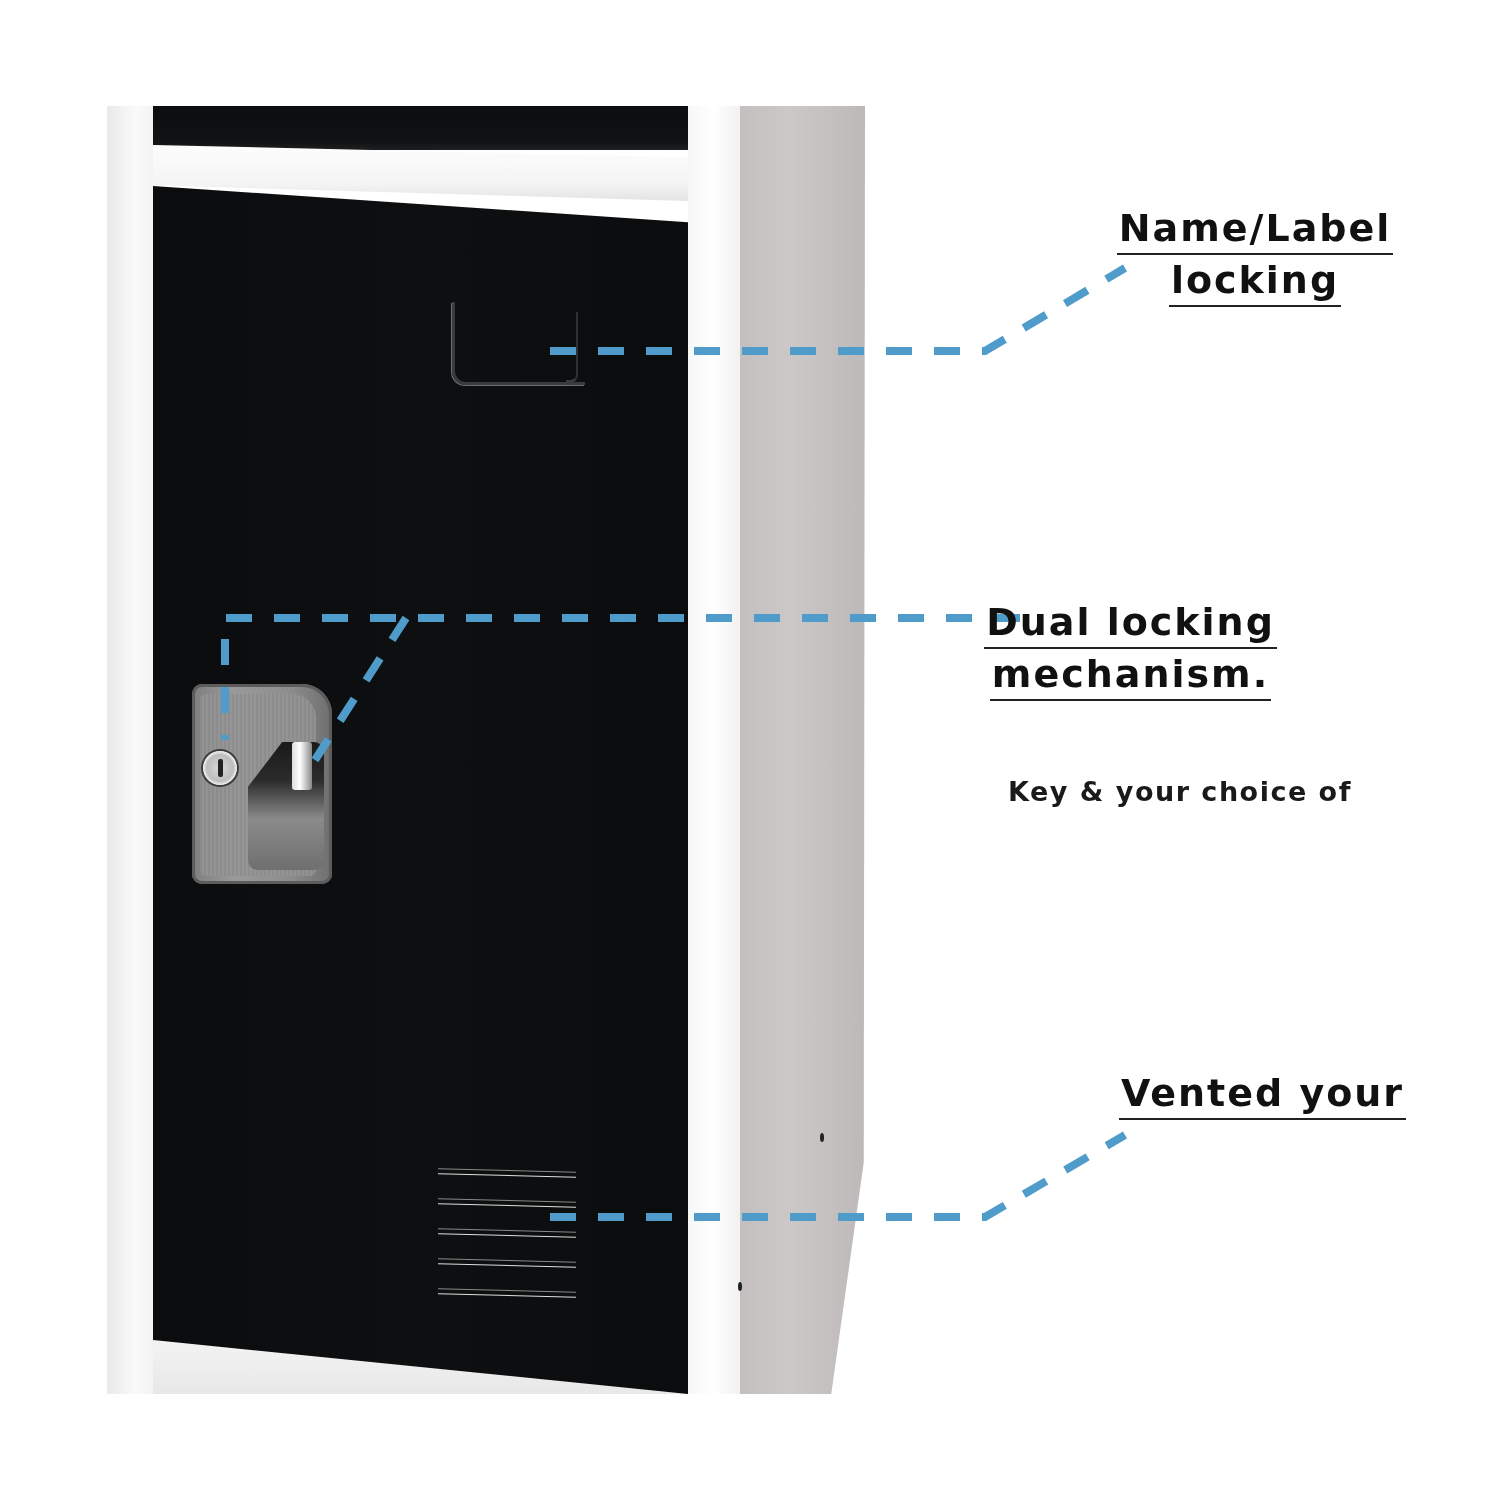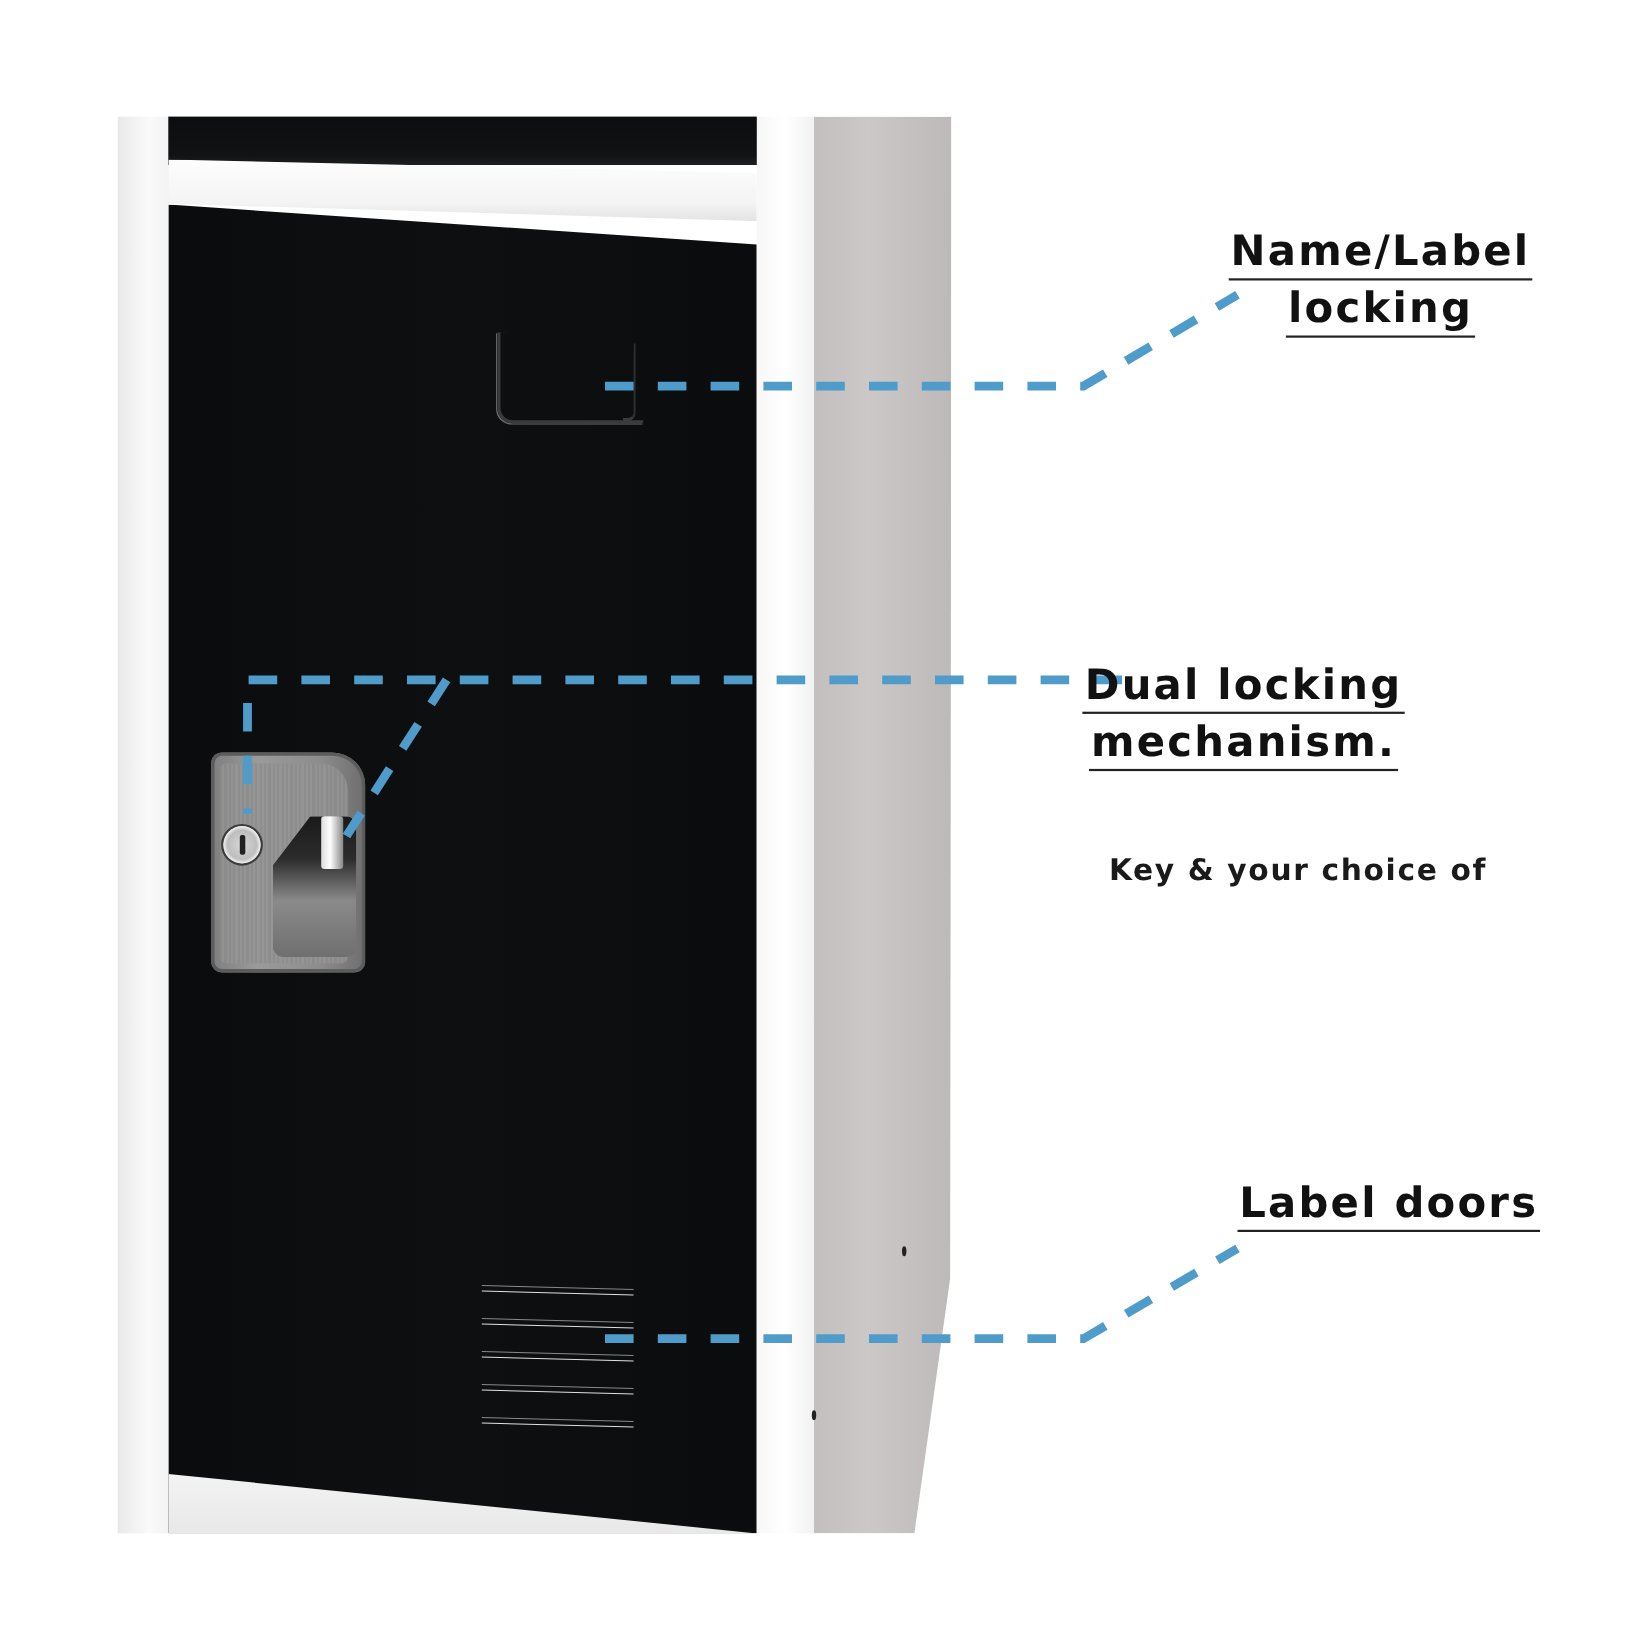--- a/index.html
+++ b/index.html
@@ -171,14 +171,14 @@
 <div class="abs callout-title" style="left:958px; top:597px; width:345px;">
   <span>Dual locking</span><br>
   <span>mechanism.</span>
 </div>
 
 <div class="abs callout-desc" style="left:920px; top:737px; width:520px;margin-top:35px;">
   <div>Key &amp; your choice of</div>
 </div>
 
 <div class="abs callout-title" style="left:1090px; top:1068px; width:345px;">
-  <span>Label doors</span>
+  <span>Vented your</span>
 </div>
 
 </body></html>

